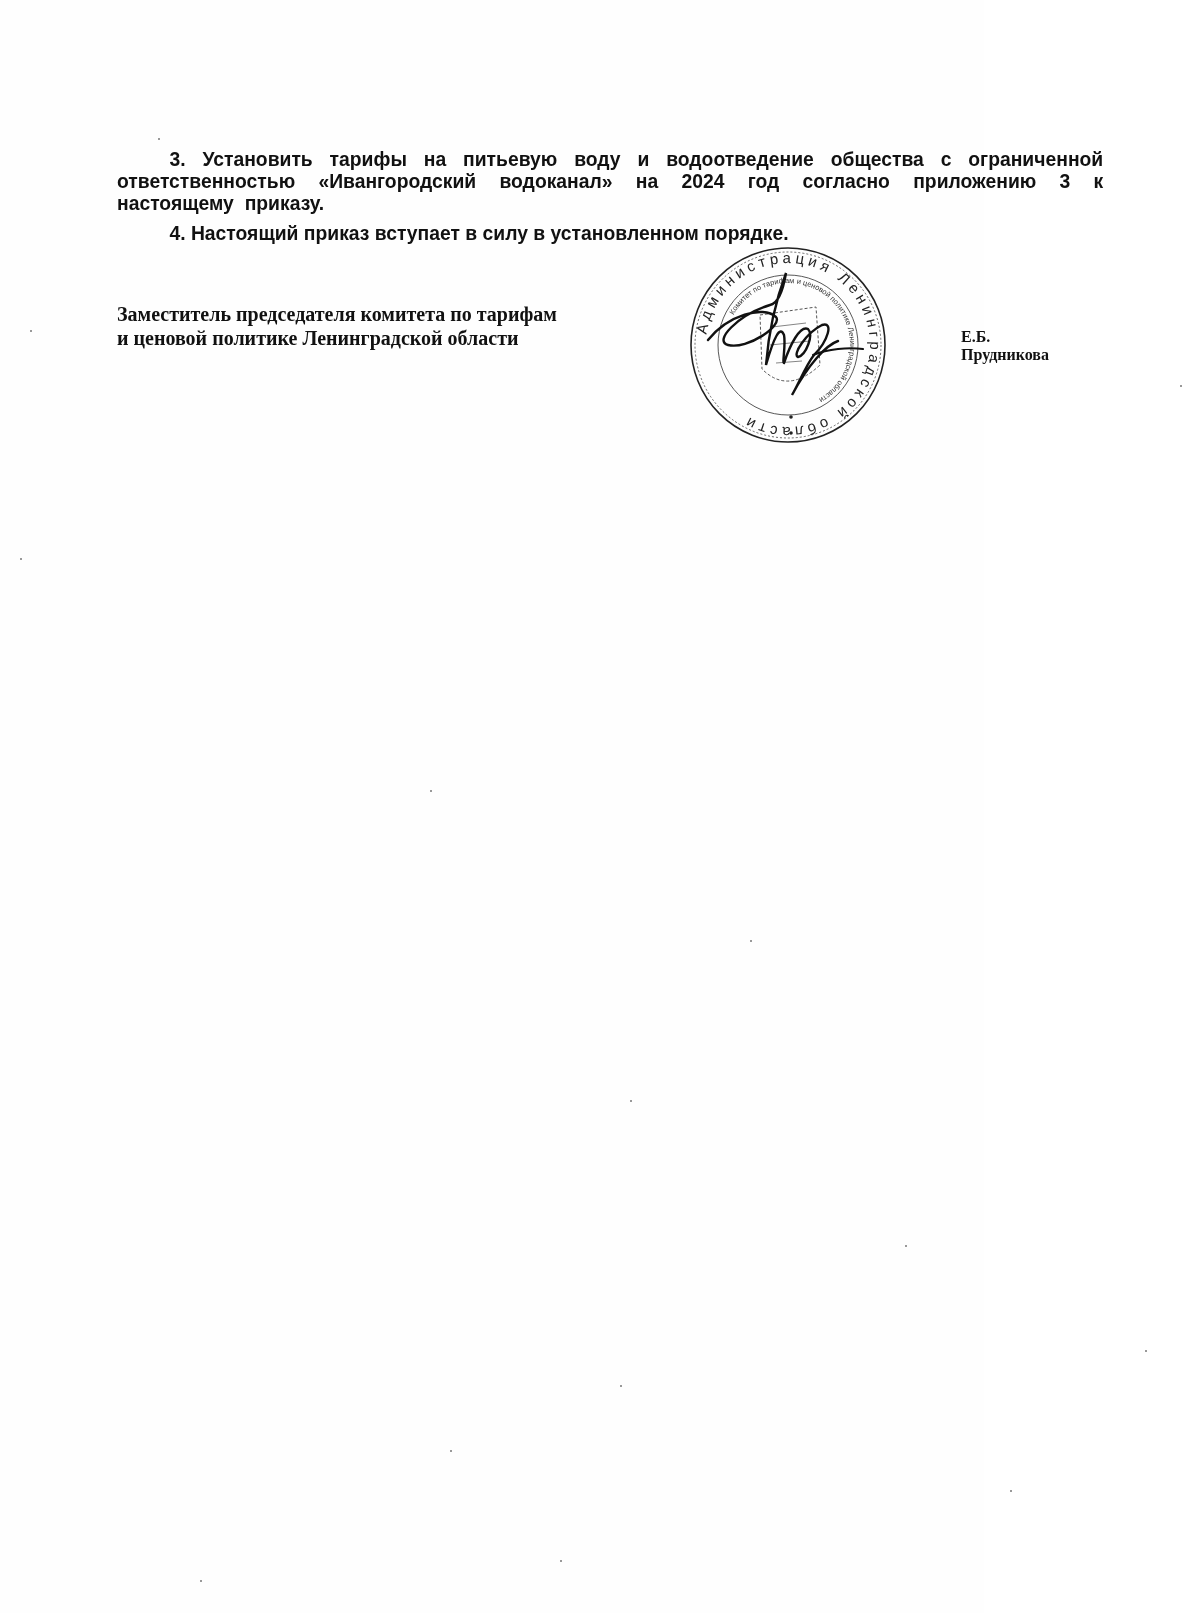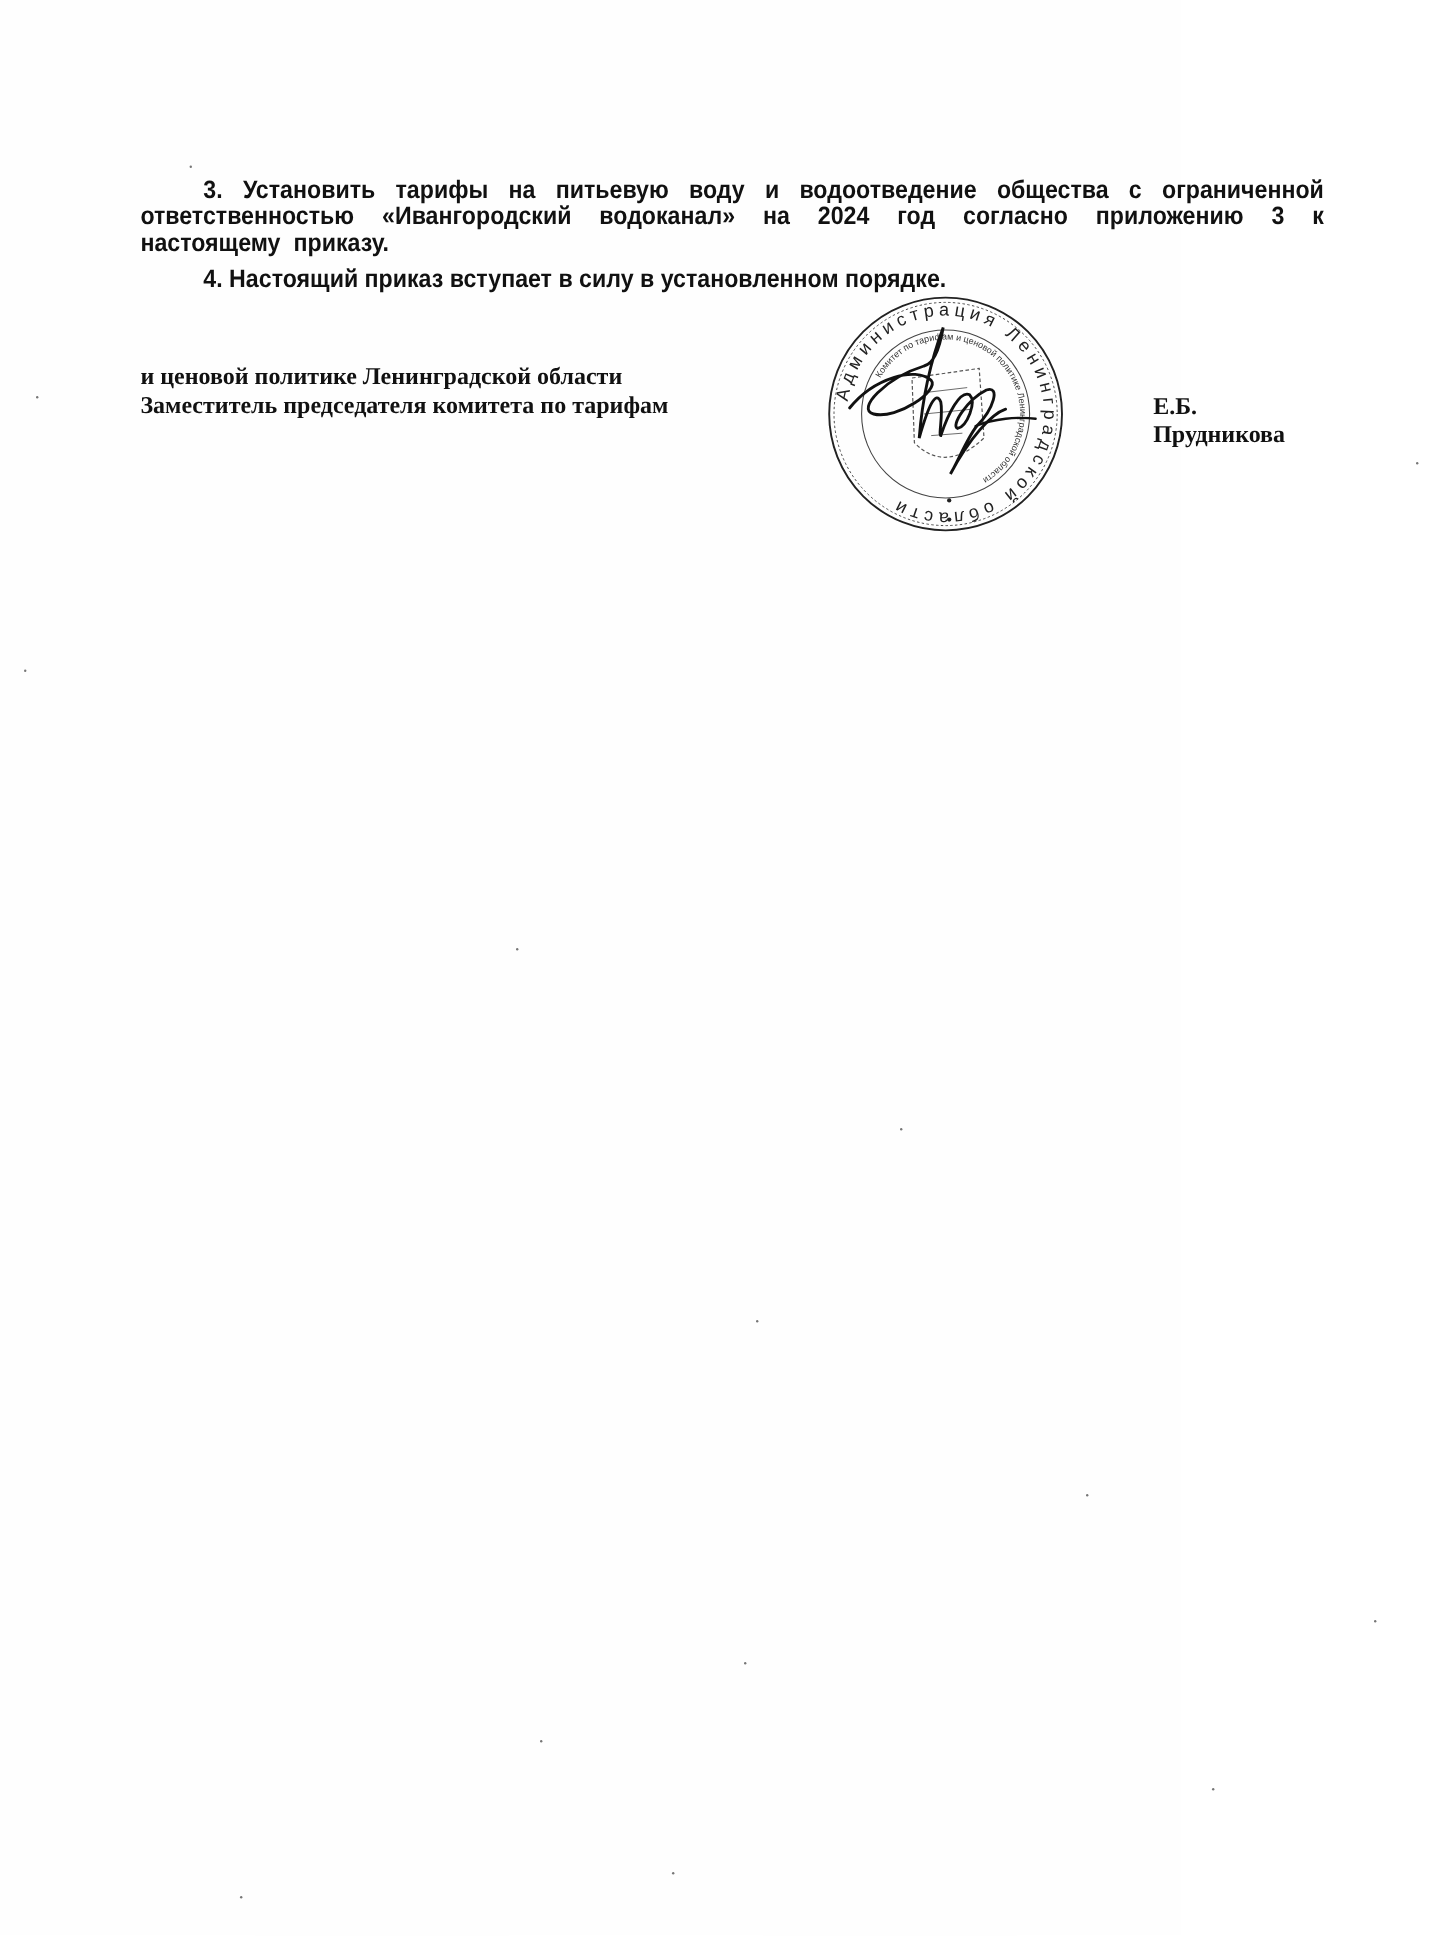--- a/index.html
+++ b/index.html
@@ -55,21 +55,21 @@
       left: 117px;
       top: 302px;
       font-size: 20px;
       line-height: 24px;
       font-weight: bold;
     }
     .sig-name {
       position: absolute;
       left: 961px;
       top: 328px;
-      font-size: 20px;
+      font-size: 16px;
       font-weight: bold;
     }
     .stamp {
       position: absolute;
       left: 688px;
       top: 245px;
       width: 200px;
       height: 200px;
     }
     .speck {
@@ -83,22 +83,22 @@
 </head>
 <body>
 
 <div class="page">
 
   <p class="para p3" style="margin:0">3. Установить тарифы на питьевую воду и водоотведение общества с ограниченной ответственностью «Ивангородский водоканал» на 2024 год согласно приложению 3 к настоящему приказу.</p>
 
   <p class="para p4" style="margin:0">4. Настоящий приказ вступает в силу в установленном порядке.</p>
 
   <div class="sig-left">
+    <div>Заместитель председателя комитета по тарифам</div>
     <div>и ценовой политике Ленинградской области</div>
-    <div>Заместитель председателя комитета по тарифам</div>
   </div>
 
   <div class="stamp">
     <svg width="200" height="200" viewBox="0 0 200 200">
       <defs>
         <path id="outerArc" d="M100,100 m-82,0 a82,82 0 1,1 164,0 a82,82 0 1,1 -164,0"></path>
         <path id="innerArc" d="M100,100 m-62,0 a62,62 0 1,1 124,0 a62,62 0 1,1 -124,0"></path>
       </defs>
       <circle cx="100" cy="100" r="97" fill="none" stroke="#222" stroke-width="1.6"></circle>
       <circle cx="100" cy="100" r="93" fill="none" stroke="#444" stroke-width="0.8" stroke-dasharray="2 2"></circle>

